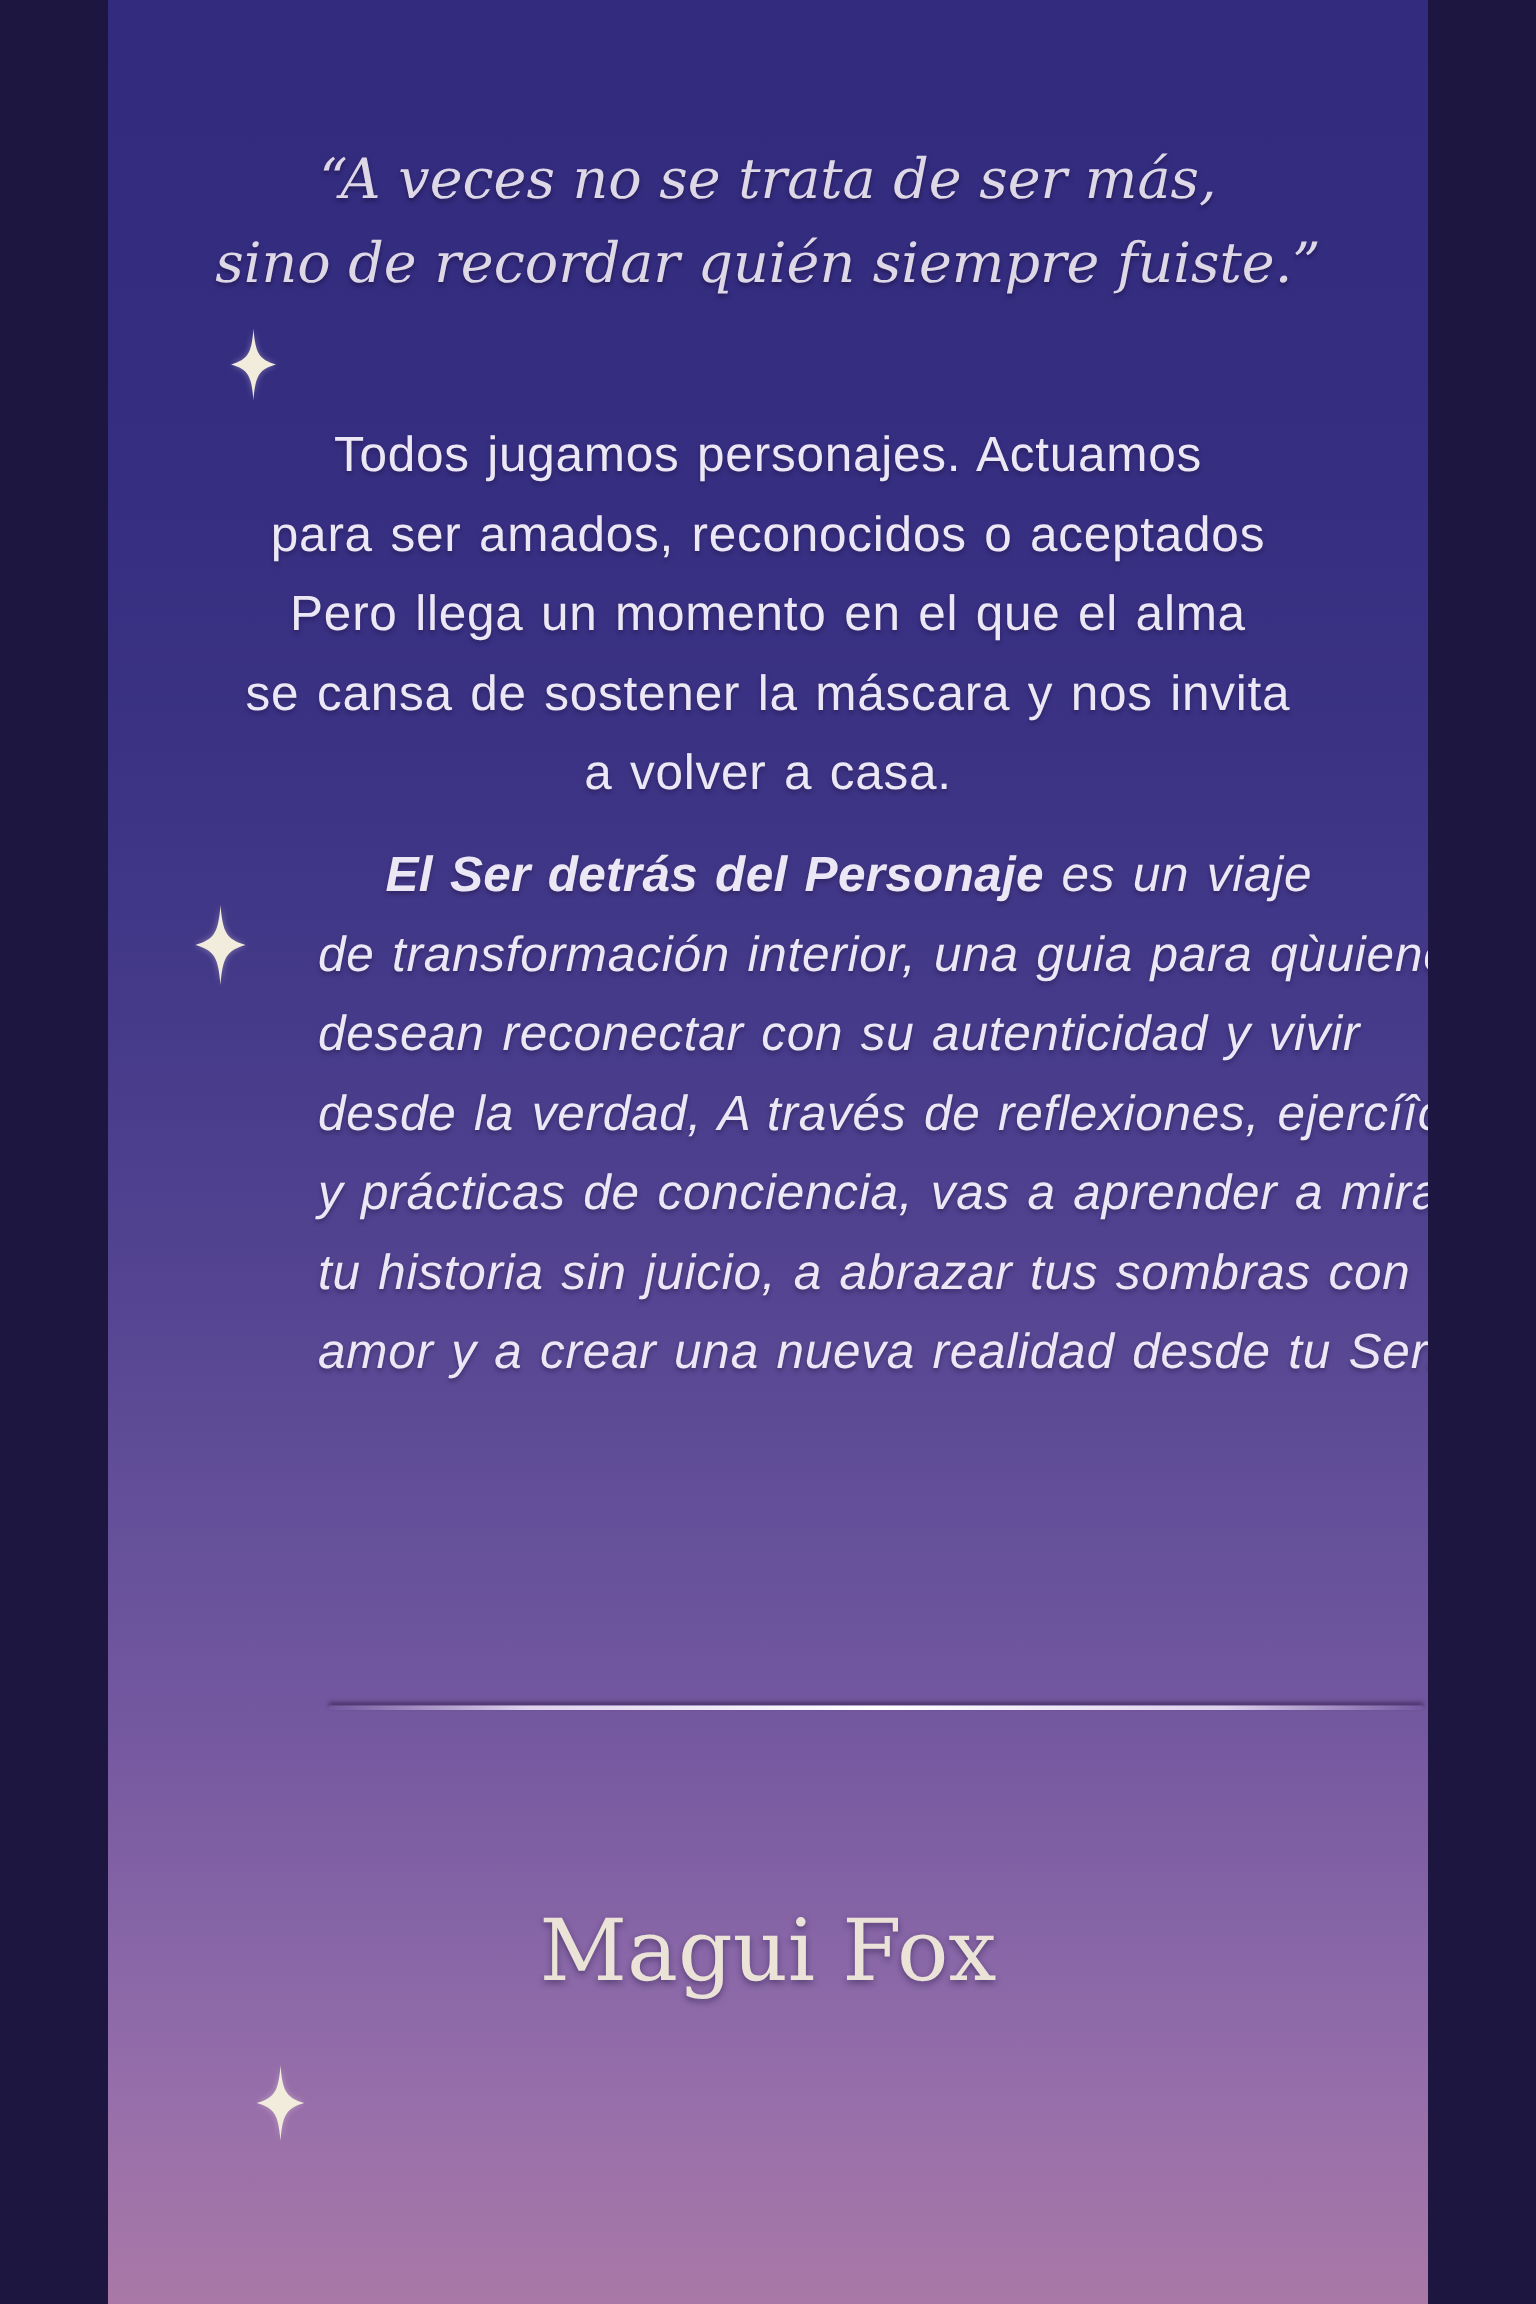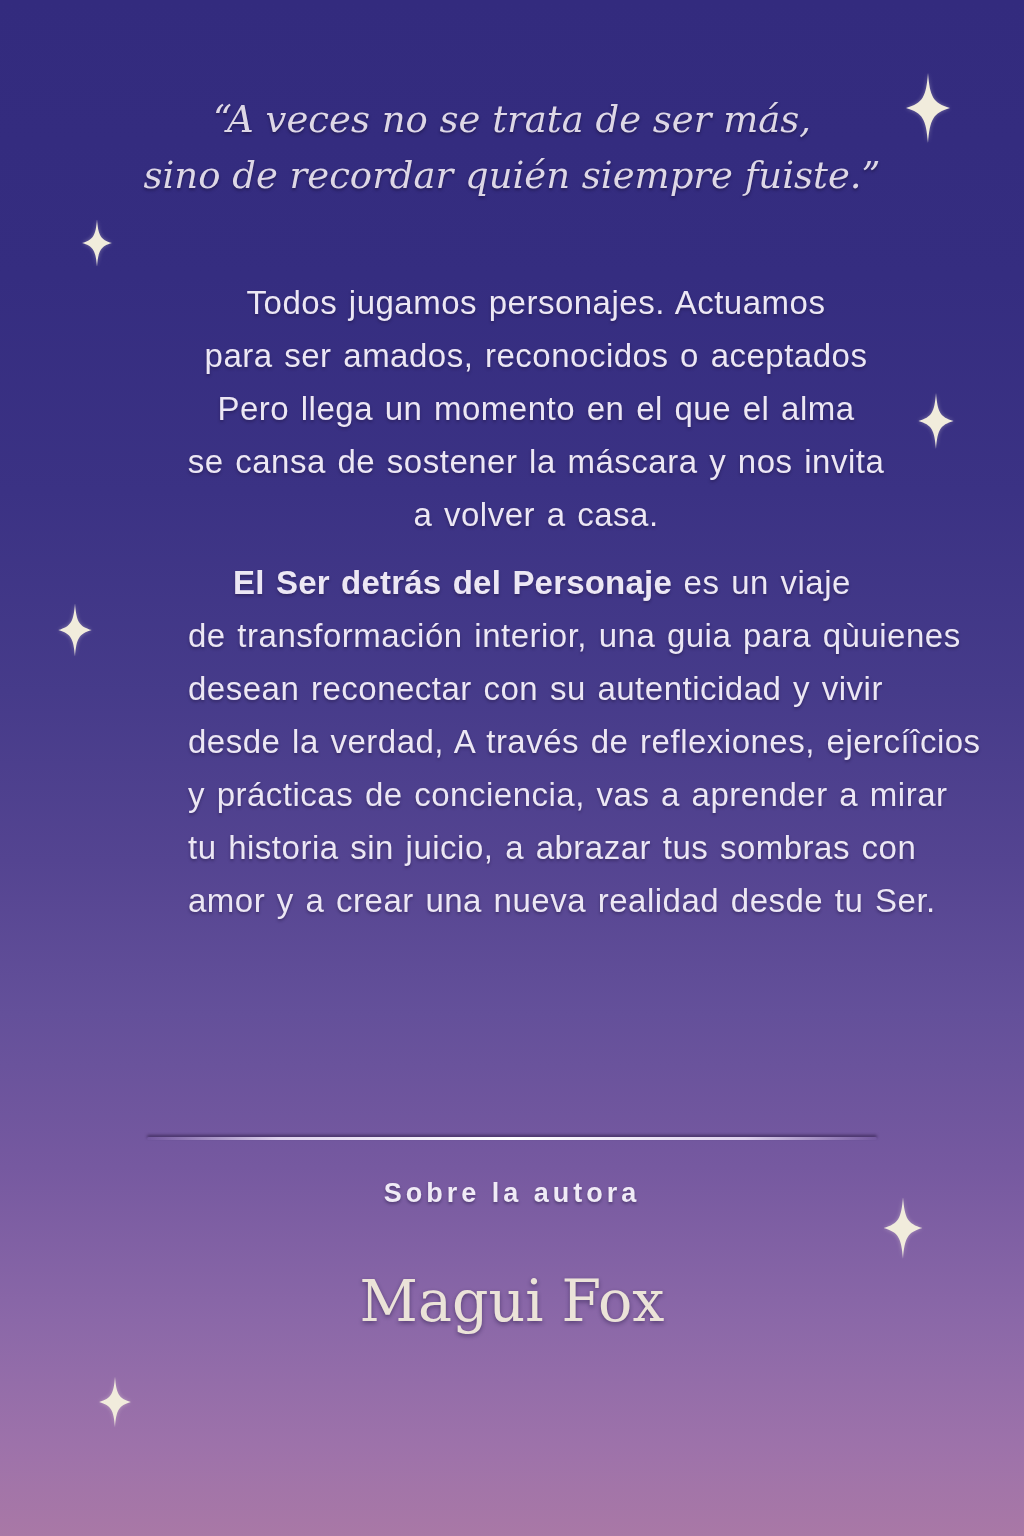--- a/index.html
+++ b/index.html
@@ -1,53 +1,52 @@
 <!DOCTYPE html>
 <html><head>
 <meta charset="utf-8">
 <style>
   * { margin:0; padding:0; box-sizing:border-box; }
   html,body { background:#1c1640; }
   .page {
     position:relative;
-    width:1024px; height:1536px;
+    width:880px; height:1536px;
     margin:0 auto;
     overflow:hidden;
     background:linear-gradient(180deg,
       #332b7e 0%, #352d80 18%, #3b3284 32%,
       #463b8a 45%, #544491 56%, #64509a 66%,
       #7659a0 76%, #8b68a8 86%, #9d72aa 94%, #a978a6 100%);
     font-family:"Liberation Sans", sans-serif;
   }
   .txt {
     color:#ece7f4;
     text-shadow:0 2px 3px rgba(25,15,55,.4);
     letter-spacing:.5px;
     word-spacing:2px;
-    margin-left:48px;
   }
   .quote {
     position:absolute; top:92px; left:0; right:0;
     text-align:center;
     font-family:"DejaVu Serif", serif;
     font-style:italic;
     font-size:37px; line-height:56px;
     color:#ddd7e6;
     white-space:pre;
     text-shadow:0 2px 3px rgba(20,12,50,.5);
   }
   .para {
     position:absolute; left:0; right:0;
     font-size:33px; line-height:53px;
     white-space:pre;
   }
   .para-center { text-align:center; }
   .para-left   { padding-left:140px; text-align:left; }
   .lines { display:block; white-space:pre; text-indent:0; }
-  .indented { text-indent:45px; }
+  .indented { text-indent:45px;font-style:italic; }
   .bold-lead { font-weight:bold; letter-spacing:.2px; }
   .divider {
     position:absolute; top:1137px; left:147px;
     width:730px; height:3px;
     background:linear-gradient(90deg,
       rgba(240,230,250,0) 0%, rgba(240,230,250,.85) 18%,
       #ffffff 50%, rgba(240,230,250,.85) 82%, rgba(240,230,250,0) 100%);
     box-shadow:0 -2px 3px rgba(30,15,50,.55);
     border-radius:2px;
   }
@@ -128,16 +127,15 @@
 desean reconectar con su autenticidad y vivir
 desde la verdad, A través de reflexiones, ejercíîcios
 y prácticas de conciencia, vas a aprender a mirar
 tu historia sin juicio, a abrazar tus sombras con
 amor y a crear una nueva realidad desde tu Ser.</span></p>
 
   <p class="para para-left txt indented" style="top:942px;"></p>
 
   <div class="divider"></div>
 
-  <div class="section-label">Sobre la autora</div>
   <div class="author-name">Magui Fox</div>
 
 </div>
 
 </body></html>

